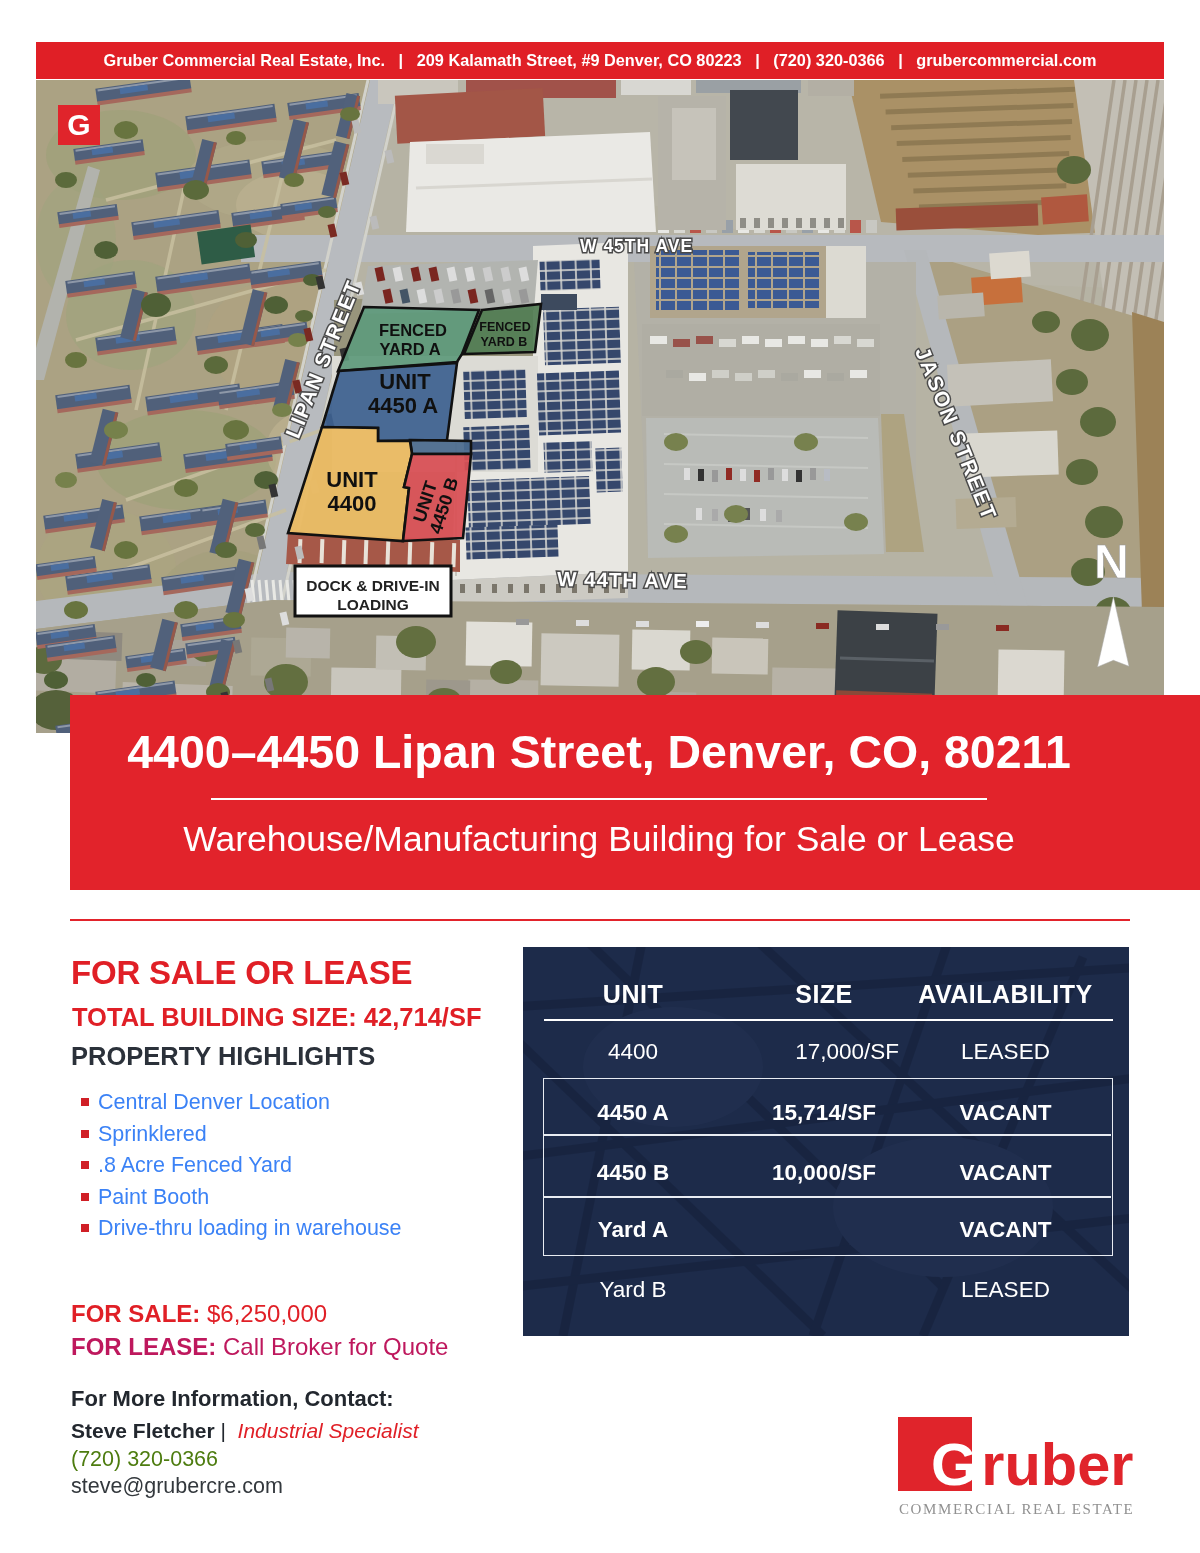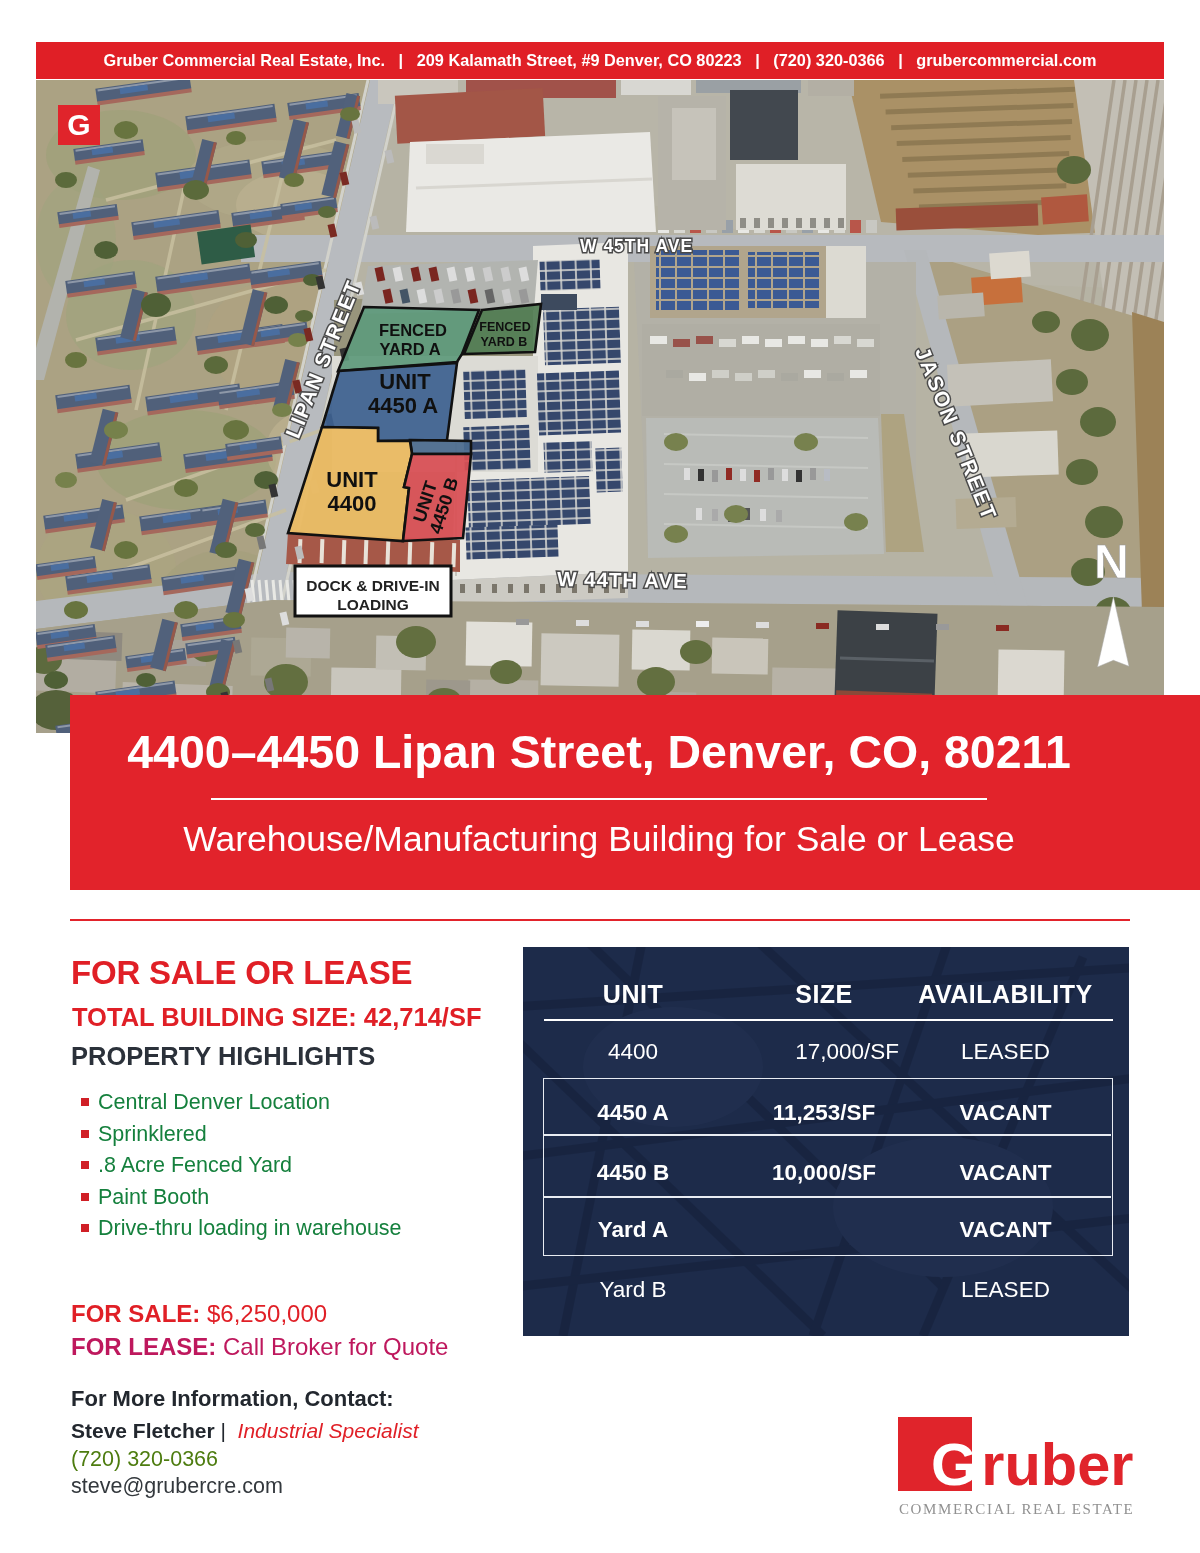--- a/index.html
+++ b/index.html
@@ -733,21 +733,21 @@
 
 <div class="abs" style="left:71px;top:948px;width:520px;">
 
   <div class="abs" style="left:0;top:6px;color:#e01f26;font-weight:bold;font-size:33px;letter-spacing:-.2px;">FOR SALE OR LEASE</div>
 
   <div class="abs" style="left:1px;top:55px;color:#e01f26;font-weight:bold;font-size:25.5px;">TOTAL BUILDING SIZE: 42,714/SF</div>
 
   <div class="abs" style="left:0;top:94px;color:#2b313a;font-weight:bold;font-size:25.5px;">PROPERTY HIGHLIGHTS</div>
 </div>
 
-<div class="abs" style="left:81px;top:1087px;width:560px;font-size:21.5px;color:#15803d;line-height:31.6px;">
+<div class="abs" style="left:81px;top:1087px;width:560px;font-size:21.5px;color:#3b82f6;line-height:31.6px;">
   <div><span style="display:inline-block;width:8px;height:8px;background:#d01f26;vertical-align:3px;margin-right:9px;"></span>Central Denver Location</div>
   <div><span style="display:inline-block;width:8px;height:8px;background:#d01f26;vertical-align:3px;margin-right:9px;"></span>Sprinklered</div>
   <div><span style="display:inline-block;width:8px;height:8px;background:#d01f26;vertical-align:3px;margin-right:9px;"></span>.8 Acre Fenced Yard</div>
   <div><span style="display:inline-block;width:8px;height:8px;background:#d01f26;vertical-align:3px;margin-right:9px;"></span>Paint Booth</div>
   <div><span style="display:inline-block;width:8px;height:8px;background:#d01f26;vertical-align:3px;margin-right:9px;"></span>Drive-thru loading in warehouse</div>
 </div>
 
 <div class="abs" style="left:71px;top:1300px;font-size:24px;color:#e01f26;"><b>FOR SALE:</b> $6,250,000</div>
 
 <div class="abs" style="left:71px;top:1333px;font-size:24px;color:#be185d;"><b>FOR LEASE:</b> Call Broker for Quote</div>
@@ -790,21 +790,21 @@
     <span class="abs" style="left:226px;width:150px;text-align:right;">17,000/SF</span>
     <span class="abs" style="left:377px;width:211px;text-align:center;">LEASED</span>
   </div>
 
   <div class="abs" style="left:20px;top:131px;width:568px;height:176px;border:1.5px solid #e8ecf2;"></div>
   <div class="abs" style="left:21px;top:187px;width:567px;height:1.5px;background:#e8ecf2;"></div>
   <div class="abs" style="left:21px;top:249px;width:567px;height:1.5px;background:#e8ecf2;"></div>
 
   <div class="abs" style="left:0;top:153px;width:100%;font-size:22.5px;font-weight:bold;">
     <span class="abs" style="left:35px;width:150px;text-align:center;">4450 A</span>
-    <span class="abs" style="left:226px;width:150px;text-align:center;">11,253/SF</span>
+    <span class="abs" style="left:226px;width:150px;text-align:center;">15,714/SF</span>
     <span class="abs" style="left:377px;width:211px;text-align:center;">VACANT</span>
   </div>
 
   <div class="abs" style="left:0;top:213px;width:100%;font-size:22.5px;font-weight:bold;">
     <span class="abs" style="left:35px;width:150px;text-align:center;">4450 B</span>
     <span class="abs" style="left:226px;width:150px;text-align:center;">10,000/SF</span>
     <span class="abs" style="left:377px;width:211px;text-align:center;">VACANT</span>
   </div>
 
   <div class="abs" style="left:0;top:270px;width:100%;font-size:22.5px;font-weight:bold;">

